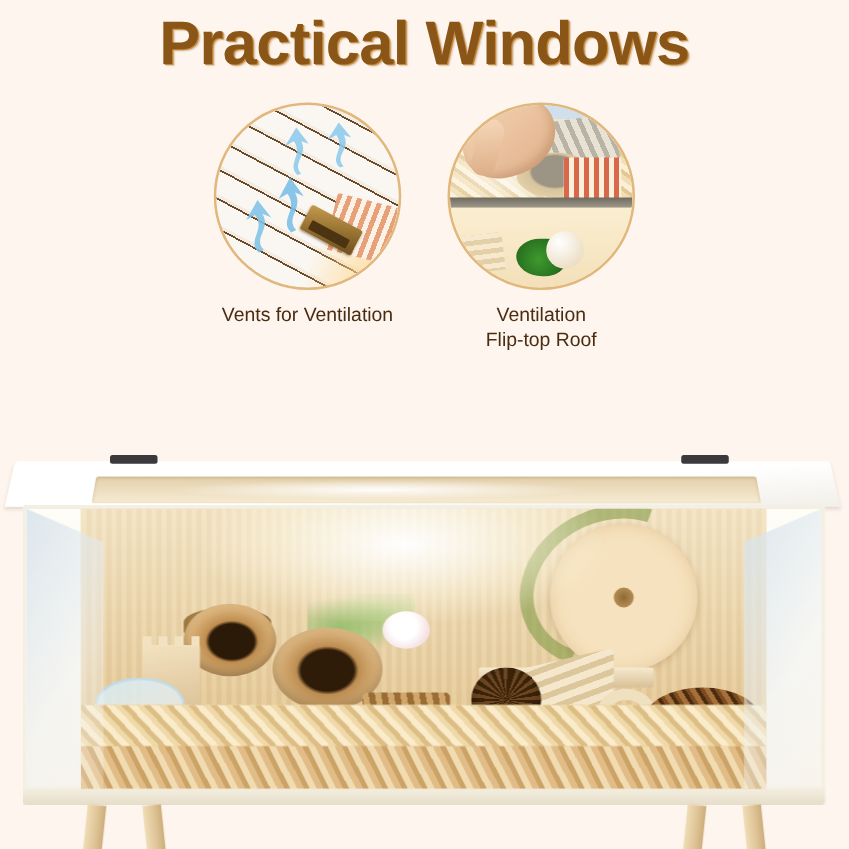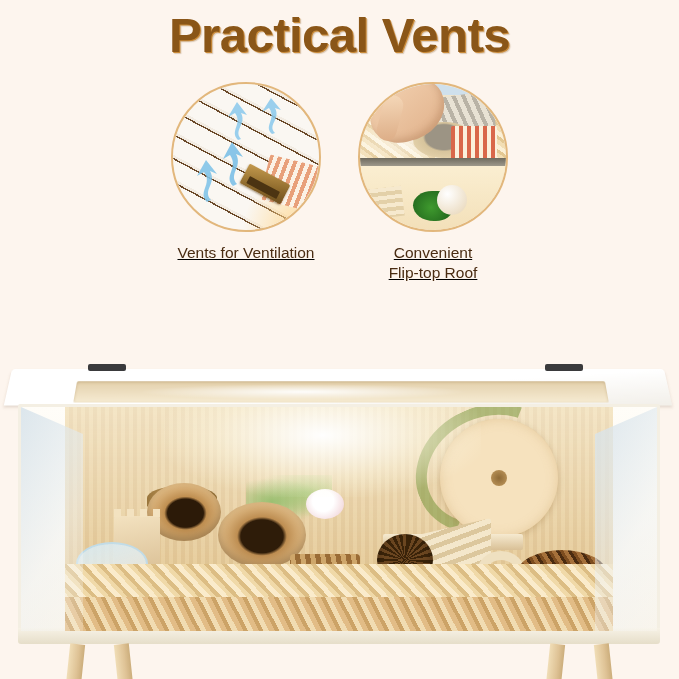--- a/index.html
+++ b/index.html
@@ -38,21 +38,20 @@
     white-space:nowrap;
   }
 
   
   .features {
     margin-top:19px;
     width:679px;
     display:flex;
     justify-content:center;
     gap:24px;
-    text-decoration:underline;
   }
   .feature { width:163px; display:flex; flex-direction:column; align-items:center; }
   .circle {
     width:150px; height:150px;
     border-radius:50%;
     border:2px solid #E2B77C;
     overflow:hidden;
     position:relative;
     background:#F6EADA;
   }
@@ -466,21 +465,21 @@
   }
   .leg.l1 { left:68px;  transform:rotate(6deg); }
   .leg.l2 { left:116px; transform:rotate(-6deg); }
   .leg.r1 { right:116px; transform:rotate(6deg); }
   .leg.r2 { right:68px;  transform:rotate(-6deg); }
 </style>
 </head>
 <body>
 
 <div class="header">
-  <div class="title">Practical Vents</div>
+  <div class="title">Practical Windows</div>
 </div>
 
 <div class="features">
 
   <div class="feature">
     <div class="circle">
       <div class="circle-inner">
         <div class="slats"></div>
         <div class="slat-glow"></div>
         <div class="redstripe"></div>
@@ -525,21 +524,21 @@
           <div class="c3-sticks"></div>
           <div class="c3-bowl"></div>
           <div class="c3-stripe"></div>
           <div class="c3-hand"></div>
           <div class="c3-finger"></div>
           <div class="c3-lid"></div>
         </div>
       </div>
     </div>
     <div class="feature-label">
-      <div>Convenient</div>
+      <div>Ventilation</div>
       <div>Flip-top Roof</div>
     </div>
   </div>
 
 </div>
 
 <div class="product">
 
   <div class="cage-lid">
     <div class="lid-inset"></div>

